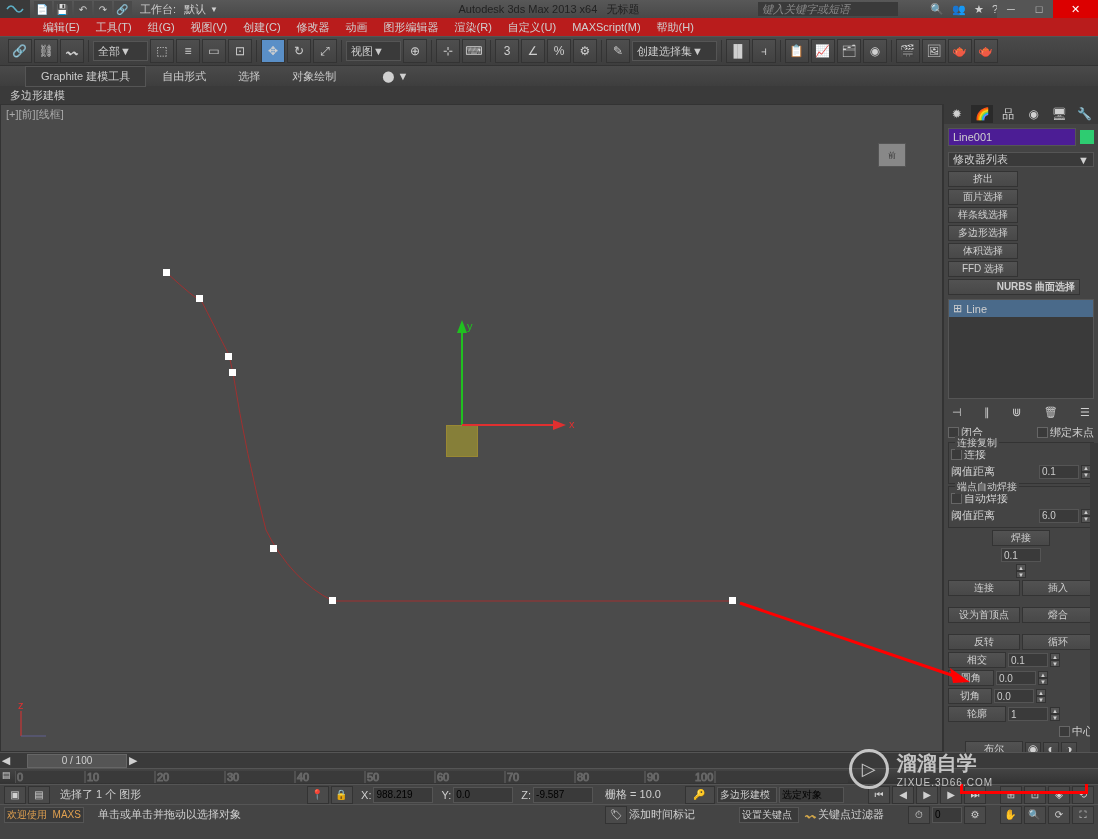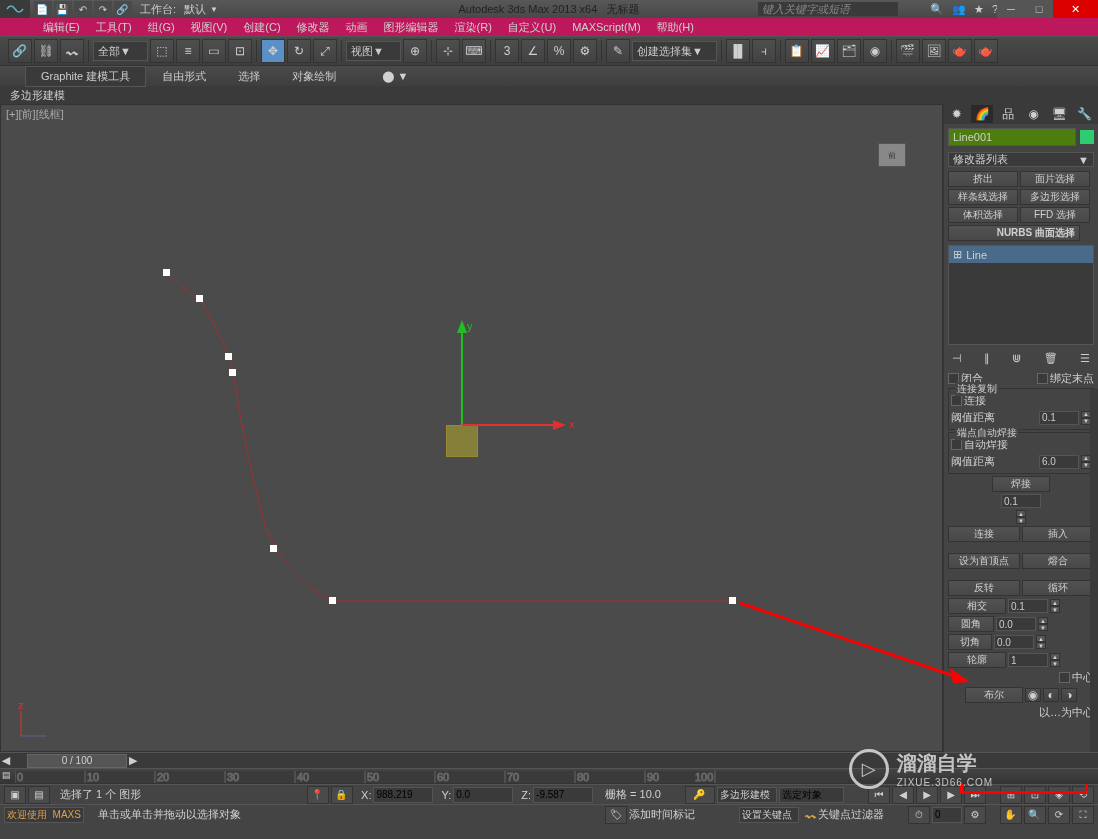--- a/index.html
+++ b/index.html
@@ -91,21 +91,21 @@
   justify-content: center;
   font-size: 11px;
 }
 .sys-min { background: #555; }
 .sys-max { background: #555; }
 .sys-close { background: #dc0000; color: white; width: 45px; }
 
 
 .menubar {
   height: 18px;
-  background: #be185d;
+  background: #b91c1c;
   display: flex;
   align-items: center;
   padding-left: 35px;
 }
 .menu-item {
   padding: 0 8px;
   color: #d0d0d0;
 }
 
 
@@ -267,21 +267,21 @@
   display: flex;
   align-items: center;
   justify-content: center;
   font-size: 12px;
 }
 .cmd-tab.active {
   background: #2a2a2a;
 }
 .obj-name {
   height: 18px;
-  background: #4d7c0f;
+  background: #4c1d95;
   border: 1px solid #555;
   margin: 4px;
   padding: 0 4px;
   display: flex;
   align-items: center;
 }
 .obj-color {
   width: 14px;
   height: 14px;
   background: #2ecc71;
@@ -294,20 +294,21 @@
   margin: 2px 4px;
   padding: 0 4px;
   display: flex;
   align-items: center;
 }
 .mod-buttons {
   display: flex;
   flex-wrap: wrap;
   gap: 2px;
   padding: 2px 4px;
+  flex-direction: column;
 }
 .mod-btn {
   width: 70px;
   height: 16px;
   background: linear-gradient(to bottom, #525252, #484848);
   border: 1px solid #333;
   display: flex;
   align-items: center;
   justify-content: center;
   font-size: 10px;

